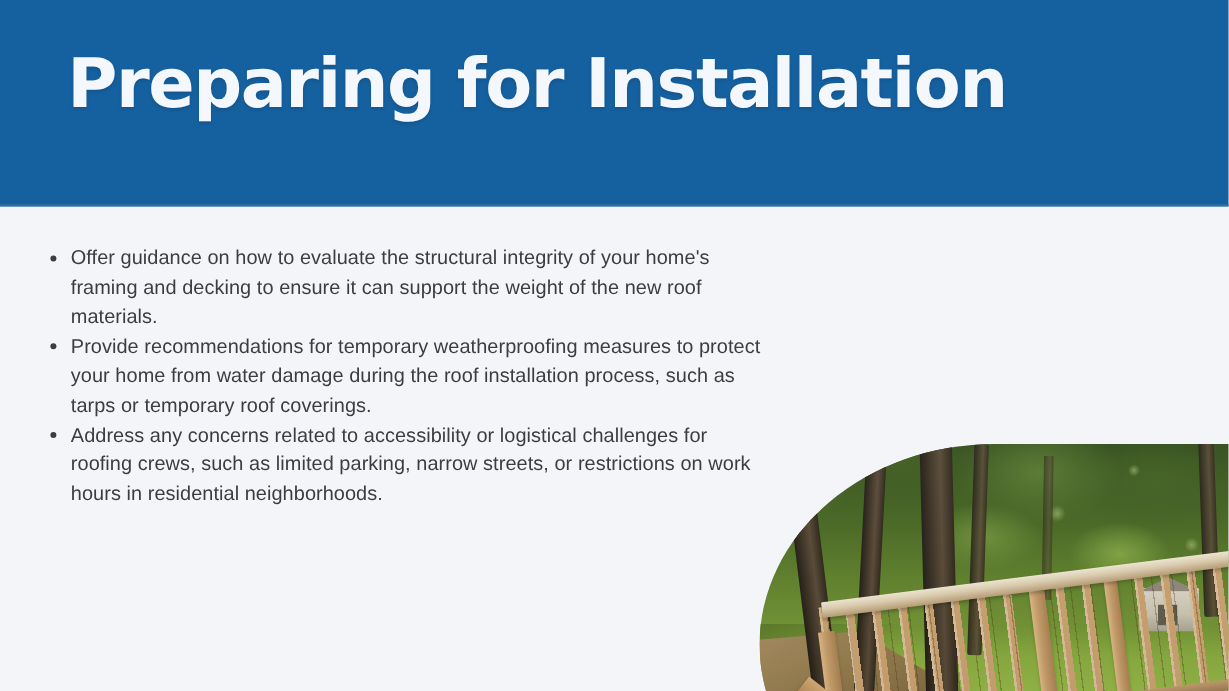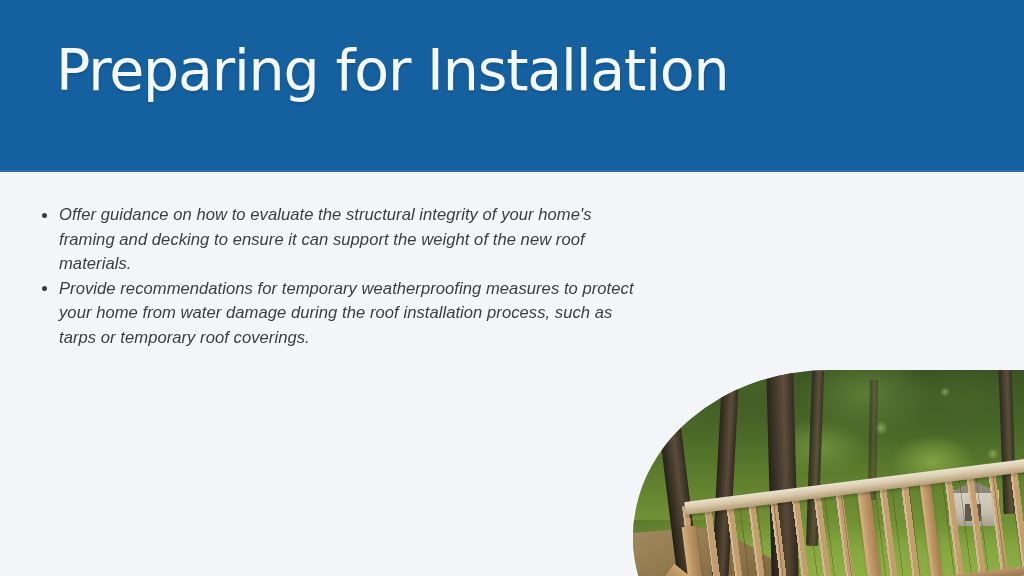--- a/index.html
+++ b/index.html
@@ -34,21 +34,21 @@
     border-bottom: 2px solid #2b6ea5;
   }
 
   #slide-title {
     position: absolute;
     left: 56px;
     top: 40px;
     margin: 0;
     font-family: "DejaVu Sans", sans-serif;
     font-size: 57px;
-    font-weight: normal;
+    font-weight: bold;
     letter-spacing: -1.2px;
     line-height: 1.08;
     color: #f4f7fb;
     white-space: nowrap;
     text-shadow: 0 2px 3px rgba(0,0,0,0.12);
   }
 
   
   #content-area {
     position: absolute;
@@ -59,21 +59,20 @@
   }
 
   #bullet-list {
     position: absolute;
     left: 38px;
     top: 31px;
     width: 600px;
     margin: 0;
     padding: 0;
     list-style: none;
-    font-style: italic;
   }
 
   .bullet-item {
     position: relative;
     padding-left: 21px;
     margin: 0 0 0 0;
     font-size: 16.6px;
     line-height: 24.6px;
     color: #3d3d3f;
     letter-spacing: 0.05px;
@@ -326,20 +325,24 @@
 
     <ul id="bullet-list">
       <li class="bullet-item">
         <span class="bullet-marker"></span>
         <span>Offer guidance on how to evaluate the structural integrity of your home's framing and decking to ensure it can support the weight of the new roof materials.</span>
       </li>
       <li class="bullet-item">
         <span class="bullet-marker"></span>
         <span>Provide recommendations for temporary weatherproofing measures to protect your home from water damage during the roof installation process, such as tarps or temporary roof coverings.</span>
       </li>
+      <li class="bullet-item">
+        <span class="bullet-marker"></span>
+        <span>Address any concerns related to accessibility or logistical challenges for roofing crews, such as limited parking, narrow streets, or restrictions on work hours in residential neighborhoods.</span>
+      </li>
     </ul>
 
     <div id="photo-panel">
       <div id="photo" aria-label="Wooden deck with railing overlooking a grassy yard with tall trees and a small shed in the distance">
         <div class="ph-canopy"></div>
         <div class="ph-lawn"></div>
         <div class="ph-dirt"></div>
         <div class="ph-shed"></div>
 
         <div class="trunk t1"></div>

